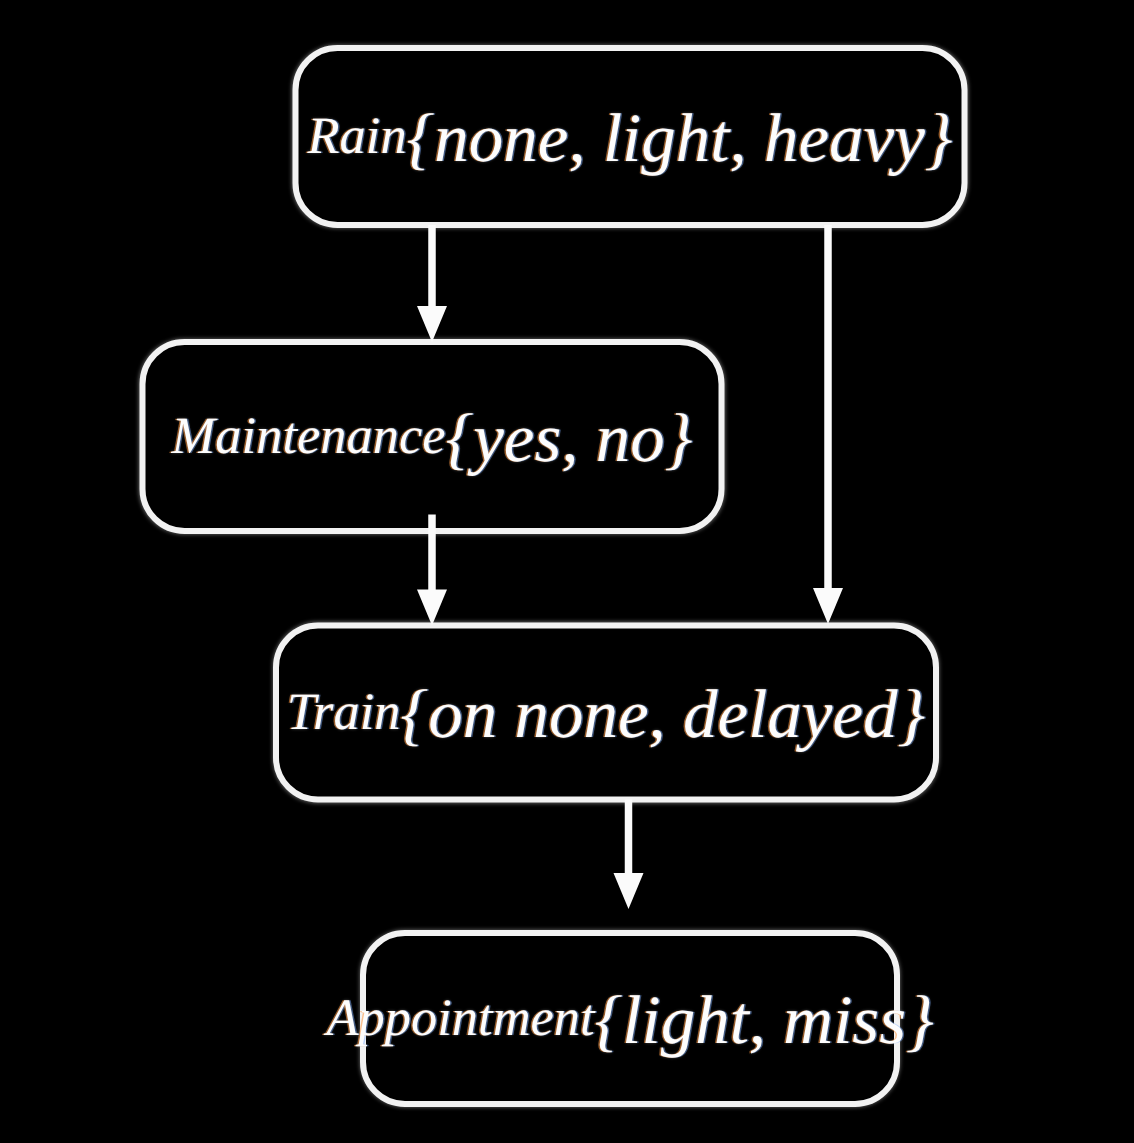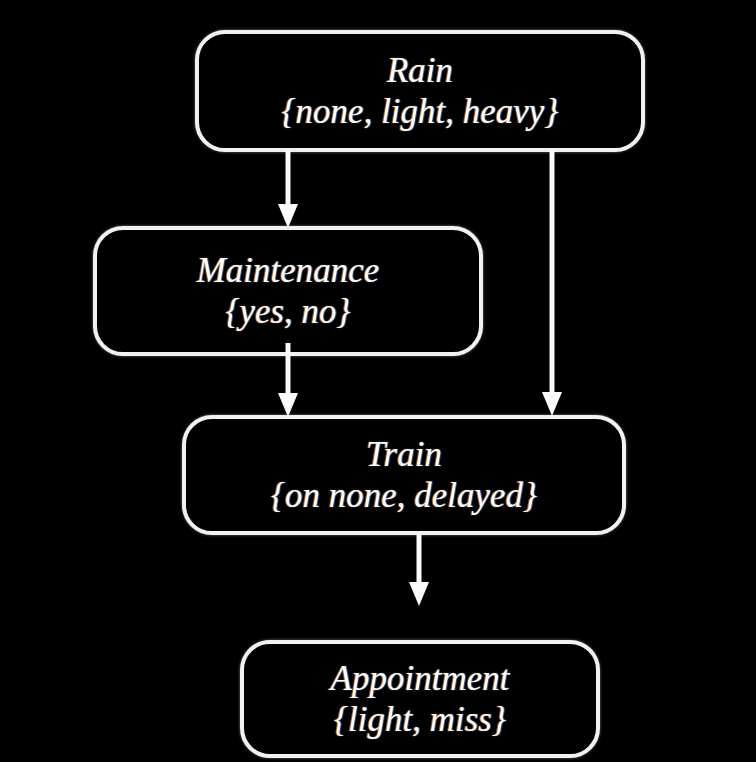--- a/index.html
+++ b/index.html
@@ -18,47 +18,47 @@
     background: #000000;
     font-family: "Liberation Serif", "DejaVu Serif", serif;
   }
 
   .node {
     position: absolute;
     background: #000000;
     border: 4px solid #f2f2f2;
     border-radius: 30px;
     display: flex;
-    flex-direction: column;
+    flex-direction: row;
     align-items: center;
     justify-content: center;
     box-shadow: 0 0 3px rgba(255,255,255,0.45);
   }
 
   .node-name,
   .node-states {
     color: #fdfdfd;
     font-style: italic;
     font-weight: normal;
     line-height: 1.12;
     white-space: nowrap;
     text-shadow:
       -1px 0 0 rgba(255,150,60,0.55),
        1px 0 0 rgba(120,170,255,0.45),
        0 0 2px rgba(255,255,255,0.30);
   }
 
   .node-name   { font-size: 35px; }
-  .node-states { font-size: 35px; margin-top: 2px; }
+  .node-states { font-size: 46px; margin-top: 2px; }
 
   
   #node-rain        { left: 195px; top: 30px;  width: 450px; height: 122px; }
   #node-maintenance { left: 93px;  top: 226px; width: 390px; height: 130px; }
   #node-train       { left: 182px; top: 415px; width: 444px; height: 120px; }
-  #node-appointment { left: 240px; top: 640px; width: 360px; height: 118px; }
+  #node-appointment { left: 240px; top: 620px; width: 360px; height: 118px; }
 
   
   .edge {
     position: absolute;
     pointer-events: none;
   }
   .edge svg { display: block; overflow: visible; }
 
   #edge-rain-maintenance { left: 268px; top: 150px; width: 40px;  height: 80px; }
   #edge-rain-train       { left: 532px; top: 150px; width: 40px;  height: 268px; }

